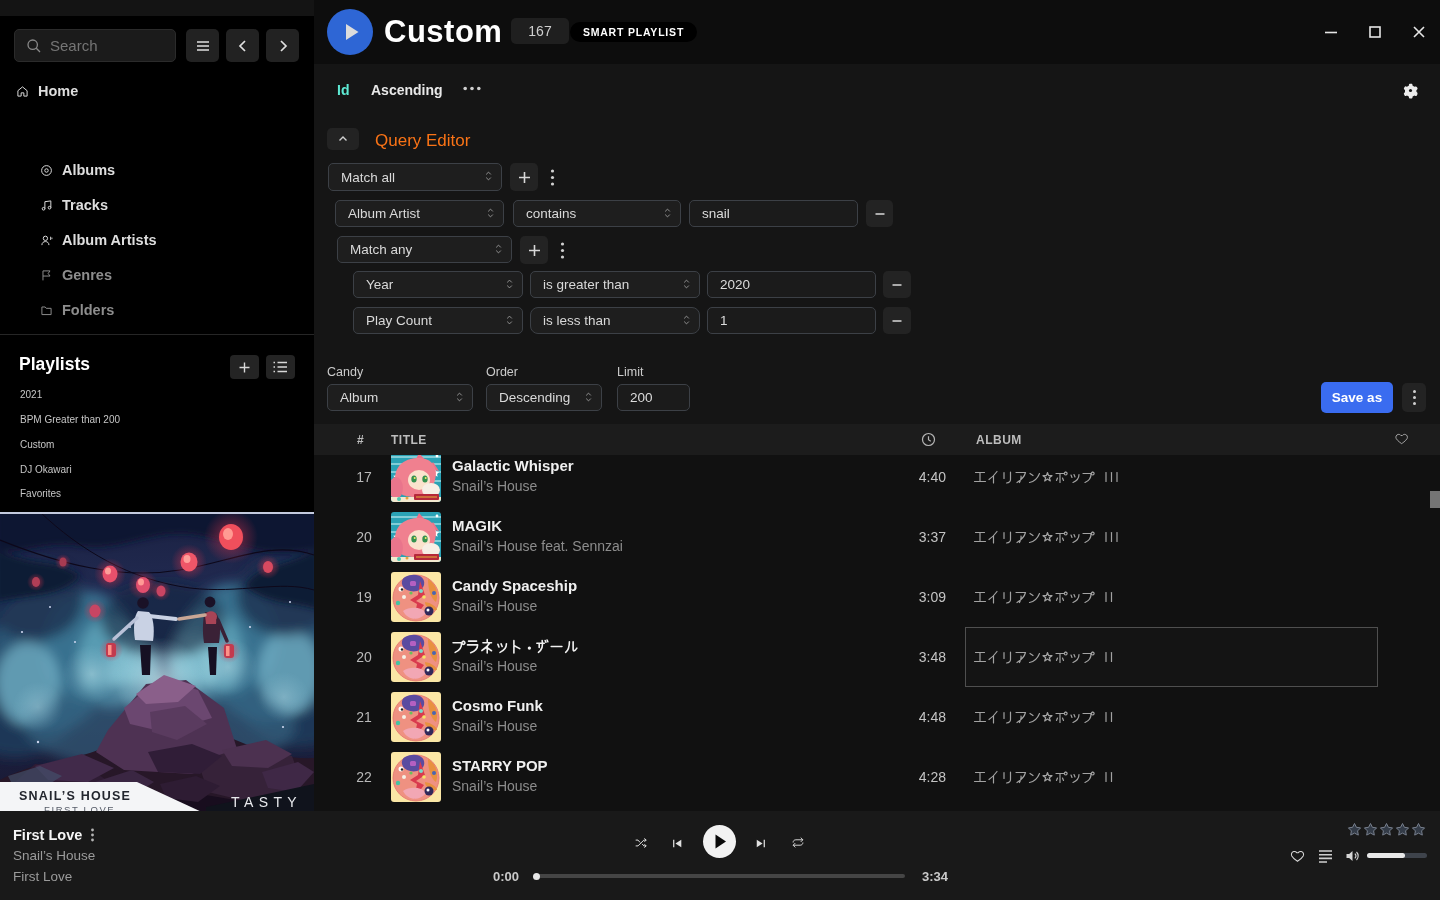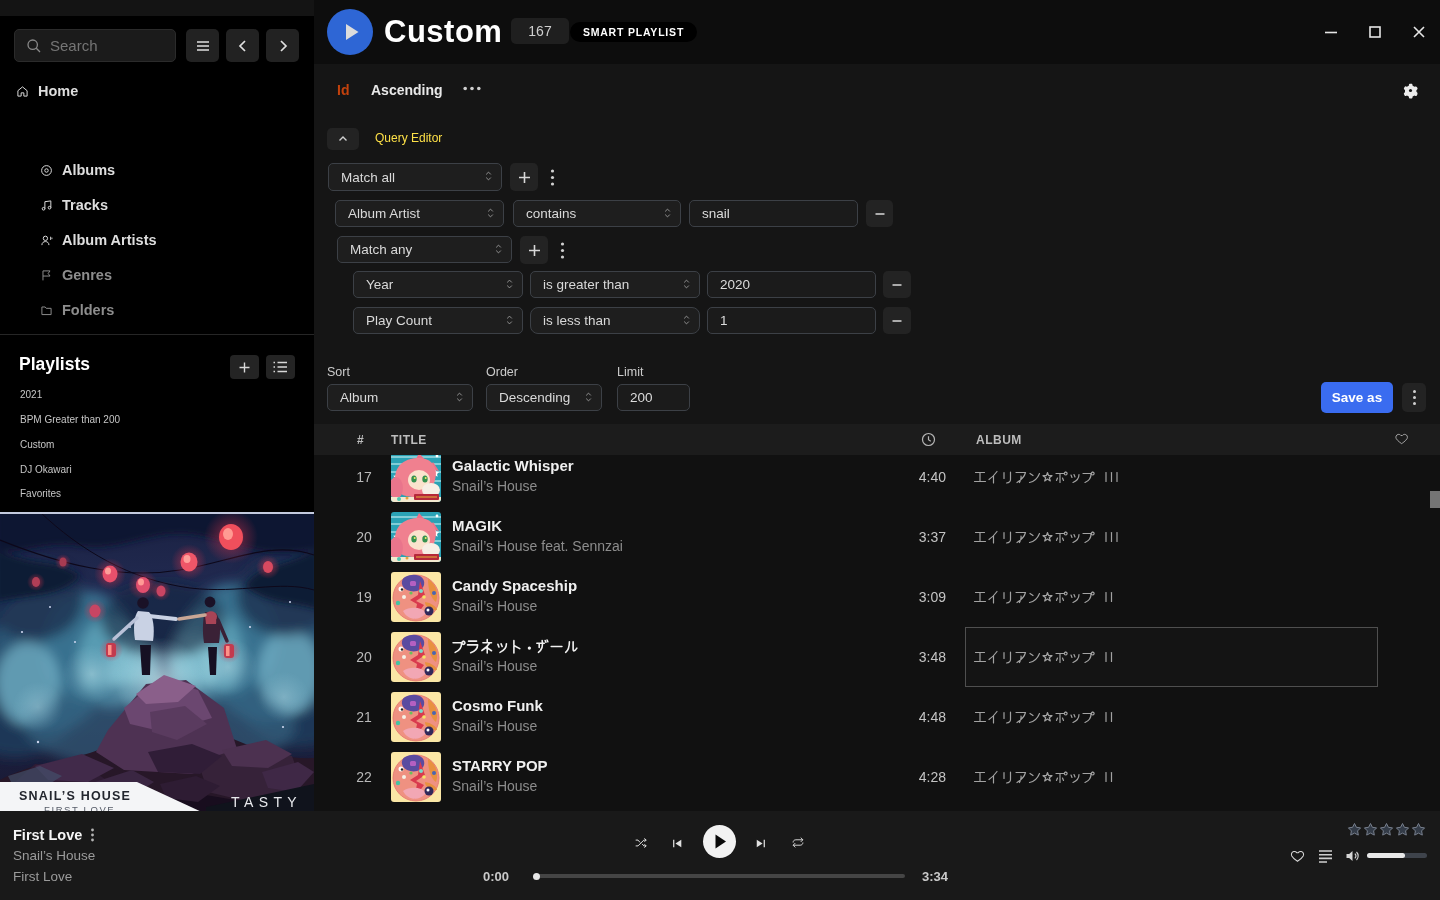--- a/index.html
+++ b/index.html
@@ -64,38 +64,38 @@
   <svg class="winctl" style="left:1321px;" width="20" height="20" viewBox="0 0 20 20">
       <path d="M4 10.5 H16" stroke="#e6e6e6" stroke-width="1.6"></path>
     </svg>
   <svg class="winctl" style="left:1365px;" width="20" height="20" viewBox="0 0 20 20">
       <rect x="5" y="5" width="10" height="10" fill="none" stroke="#e6e6e6" stroke-width="1.6"></rect>
     </svg>
   <svg class="winctl" style="left:1409px;" width="20" height="20" viewBox="0 0 20 20">
       <path d="M5 5 L15 15 M15 5 L5 15" stroke="#e6e6e6" stroke-width="1.6"></path>
     </svg>
 
-  <div class="abs" style="left:337px; top:82px; color:#c2410c; font-size:14px; font-weight:700; z-index:3;">Id</div>
+  <div class="abs" style="left:337px; top:82px; color:#5eead4; font-size:14px; font-weight:700; z-index:3;">Id</div>
   <div class="abs" style="left:371px; top:82px; color:#e8e8e8; font-size:14px; font-weight:700; z-index:3;">Ascending</div>
   <svg class="abs" style="left:463px; top:86px; z-index:3;" width="18" height="5" viewBox="0 0 18 5">
       <circle cx="2.2" cy="2.5" r="1.8" fill="#cfcfcf"></circle>
       <circle cx="9" cy="2.5" r="1.8" fill="#cfcfcf"></circle>
       <circle cx="15.8" cy="2.5" r="1.8" fill="#cfcfcf"></circle>
     </svg>
   <svg class="abs" style="left:1402px; top:82px; z-index:3;" width="17" height="17" viewBox="0 0 24 24">
       <path fill="#ececec" d="M12 8a4 4 0 1 0 0 8 4 4 0 0 0 0-8zm9.4 5.6l-1.1.9c.1-.5.1-1 .1-1.5s0-1-.1-1.5l1.1-.9c.6-.5.8-1.3.4-2l-.9-1.6c-.4-.7-1.2-1-1.9-.7l-1.4.5c-.8-.6-1.6-1.1-2.6-1.4l-.2-1.5C14.7 3 14 2.4 13.2 2.4h-1.8c-.8 0-1.5.6-1.6 1.4l-.2 1.5c-1 .3-1.8.8-2.6 1.4l-1.4-.5c-.7-.3-1.5 0-1.9.7l-.9 1.6c-.4.7-.2 1.5.4 2l1.1.9c-.1.5-.1 1-.1 1.5s0 1 .1 1.5l-1.1.9c-.6.5-.8 1.3-.4 2l.9 1.6c.4.7 1.2 1 1.9.7l1.4-.5c.8.6 1.6 1.1 2.6 1.4l.2 1.5c.1.8.8 1.4 1.6 1.4h1.8c.8 0 1.5-.6 1.6-1.4l.2-1.5c1-.3 1.8-.8 2.6-1.4l1.4.5c.7.3 1.5 0 1.9-.7l.9-1.6c.4-.7.2-1.5-.4-2zM12 15a3 3 0 1 1 0-6 3 3 0 0 1 0 6z"></path>
       <circle cx="12" cy="12" r="2.2" fill="#151515"></circle>
     </svg>
 
   <div class="sqbtn" style="left:327px; top:128px; width:32px; height:22px;">
       <svg width="12" height="12" viewBox="0 0 12 12">
         <path d="M2.5 7.5 L6 4 L9.5 7.5" fill="none" stroke="#d0d0d0" stroke-width="1.4"></path>
       </svg>
     </div>
-  <div class="abs" style="left:375px; top:131px; color:#fde047; font-size:12px; font-weight:400; z-index:3;">Query Editor</div>
+  <div class="abs" style="left:375px; top:131px; color:#f97316; font-size:17px; font-weight:400; z-index:3;">Query Editor</div>
 
   <div class="sel" style="left:328px; top:163px; width:174px; height:28px;">Match all<span class="updn"><svg width="7" height="11" viewBox="0 0 9 14">
           <path d="M1.5 5 L4.5 2 L7.5 5 M1.5 9 L4.5 12 L7.5 9" fill="none" stroke="#9a9a9a" stroke-width="1.2"></path>
         </svg></span></div>
   <div class="sqbtn" style="left:510px; top:163px; width:28px; height:28px;">
       <svg width="15" height="15" viewBox="0 0 15 15">
         <path d="M7.5 2 V13 M2 7.5 H13" stroke="#d8d8d8" stroke-width="1.6"></path>
       </svg>
     </div>
   <svg class="abs" style="left:550px; top:168px; z-index:3;" width="5" height="19" viewBox="0 0 5 19">
@@ -150,21 +150,21 @@
   <div class="sel" style="left:530px; top:307px; width:170px; height:27px;border-radius:8px;">is less than<span class="updn"><svg width="7" height="11" viewBox="0 0 9 14">
           <path d="M1.5 5 L4.5 2 L7.5 5 M1.5 9 L4.5 12 L7.5 9" fill="none" stroke="#9a9a9a" stroke-width="1.2"></path>
         </svg></span></div>
   <div class="inp" style="left:707px; top:307px; width:169px; height:27px;">1</div>
   <div class="sqbtn" style="left:883px; top:307px; width:28px; height:27px;">
       <svg width="14" height="14" viewBox="0 0 14 14">
         <path d="M2.5 7 H11.5" stroke="#cdcdcd" stroke-width="1.6"></path>
       </svg>
     </div>
 
-  <div class="lbl" style="left:327px; top:365px;">Sort</div>
+  <div class="lbl" style="left:327px; top:365px;">Candy</div>
   <div class="lbl" style="left:486px; top:365px;">Order</div>
   <div class="lbl" style="left:617px; top:365px;">Limit</div>
   <div class="sel" style="left:327px; top:384px; width:146px; height:27px;">Album<span class="updn"><svg width="7" height="11" viewBox="0 0 9 14">
           <path d="M1.5 5 L4.5 2 L7.5 5 M1.5 9 L4.5 12 L7.5 9" fill="none" stroke="#9a9a9a" stroke-width="1.2"></path>
         </svg></span></div>
   <div class="sel" style="left:486px; top:384px; width:116px; height:27px;">Descending<span class="updn"><svg width="7" height="11" viewBox="0 0 9 14">
           <path d="M1.5 5 L4.5 2 L7.5 5 M1.5 9 L4.5 12 L7.5 9" fill="none" stroke="#9a9a9a" stroke-width="1.2"></path>
         </svg></span></div>
   <div class="inp" style="left:617px; top:384px; width:73px; height:27px;">200</div>
   <div id="saveas">Save as</div>
@@ -697,21 +697,21 @@
         <path d="M12.5 9.5 L23 16.5 L12.5 23.5 Z" fill="#0a0a0a"></path>
       </svg></div>
   <svg class="abs" style="left:755px; top:838px; z-index:6;" width="11" height="11" viewBox="0 0 15 16">
       <path d="M13 2.5 V13.5" stroke="#e0e0e0" stroke-width="1.8"></path>
       <path d="M2 2.5 L10.5 8 L2 13.5 Z" fill="#e0e0e0"></path>
     </svg>
   <svg class="abs" style="left:791px; top:836px; z-index:6;" width="14" height="13" viewBox="0 0 24 24">
       <path d="M17 3 l4 4 -4 4 M21 7 H8 C5 7 3 9 3 12 M7 21 l-4 -4 4 -4 M3 17 h13 c3 0 5-2 5-5" fill="none" stroke="#e0e0e0" stroke-width="1.7"></path>
     </svg>
 
-  <div class="abs" style="left:483px; top:869px; width:36px; height:14px; color:#c9c9c9; font-size:13px; font-weight:700; text-align:left; z-index:6;">0:00</div>
+  <div class="abs" style="left:483px; top:869px; width:36px; height:14px; color:#c9c9c9; font-size:13px; font-weight:700; text-align:right; z-index:6;">0:00</div>
   <div class="abs" style="left:537px; top:874px; width:368px; height:4px; border-radius:2px; background:#454545; z-index:6;"></div>
   <div class="abs" style="left:533px; top:873px; width:7px; height:7px; border-radius:50%; background:#e8e8e8; z-index:7;"></div>
   <div class="abs" style="left:922px; top:869px; width:36px; height:14px; color:#c9c9c9; font-size:13px; font-weight:700; z-index:6;">3:34</div>
 
   <svg class="abs" style="left:1347px; top:822px; z-index:6;" width="80" height="15" viewBox="0 0 80 15">
     <g fill="#333b47" stroke="#78808e" stroke-width="1">
         <path d="M7.5 1.5 l1.9 3.8 4.2.6 -3 3 .7 4.2 -3.8-2 -3.8 2 .7-4.2 -3-3 4.2-.6z"></path>
         <path d="M23.5 1.5 l1.9 3.8 4.2.6 -3 3 .7 4.2 -3.8-2 -3.8 2 .7-4.2 -3-3 4.2-.6z"></path>
         <path d="M39.5 1.5 l1.9 3.8 4.2.6 -3 3 .7 4.2 -3.8-2 -3.8 2 .7-4.2 -3-3 4.2-.6z"></path>
         <path d="M55.5 1.5 l1.9 3.8 4.2.6 -3 3 .7 4.2 -3.8-2 -3.8 2 .7-4.2 -3-3 4.2-.6z"></path>

